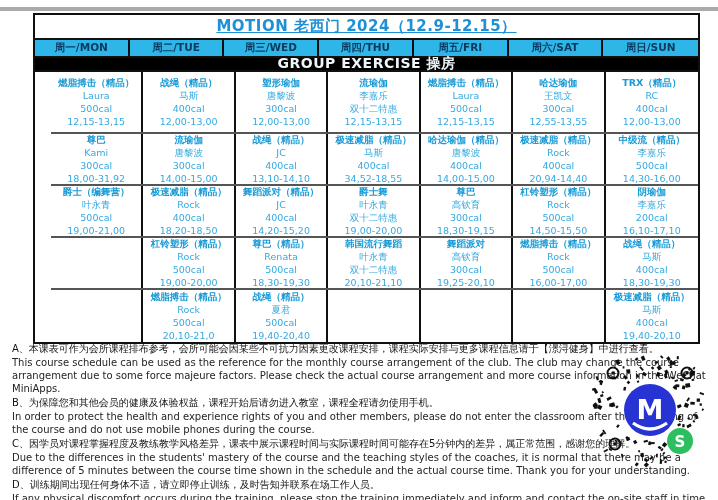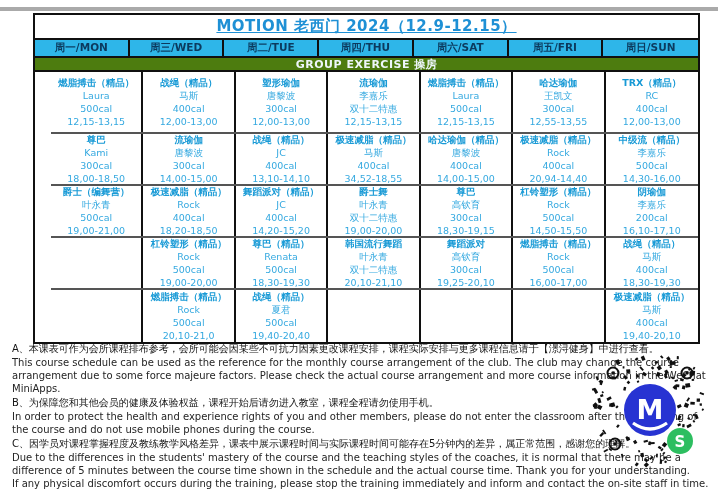--- a/index.html
+++ b/index.html
@@ -13,21 +13,21 @@
   .sched { position:absolute; left:33px; top:13px; width:667px; border:2px solid #101010; background:#fff; }
   .title-row { height:25px; display:flex; align-items:center; justify-content:center;
                border-bottom:2px solid #101010; background:#fff; }
   .title-text { color:#1e90d5; font-size:15px; font-weight:bold; text-decoration:underline; letter-spacing:.5px; white-space:nowrap; }
 
   .day-row { display:grid; grid-template-columns:repeat(7,1fr); background:#2eb6e9; border-bottom:2px solid #101010; }
   .day-cell { height:16px; display:flex; align-items:center; justify-content:center;
               font-size:10.5px; font-weight:bold; color:#0c3a5e; border-right:2px solid #101010; white-space:nowrap; }
   .day-cell:last-child { border-right:none; }
 
-  .section-row { height:14px; background:#4d7c0f; color:#eef6fa; font-size:11px; font-weight:bold;
+  .section-row { height:14px; background:#000000; color:#eef6fa; font-size:14px; font-weight:bold;
                  display:flex; align-items:center; justify-content:center; border-bottom:2px solid #101010; letter-spacing:.5px; }
 
   .class-row { display:grid; grid-template-columns:repeat(7,1fr); border-bottom:2px solid #555; height:52px;margin-left:16px; }
   .class-row.first { height:62px; }
   .class-row:last-child { border-bottom:none; }
   .class-cell { border-right:2px solid #101010; display:flex; flex-direction:column;
                 align-items:center; justify-content:center; overflow:hidden; }
   .class-cell:last-child { border-right:none; }
   .c-name { font-size:9.5px; font-weight:bold; color:#189ad6; line-height:13px; white-space:nowrap; }
   .c-line { font-size:9.5px; color:#35a9e0; line-height:13px; white-space:nowrap; }
@@ -46,25 +46,25 @@
 <div class="page">
 
   <div class="top-strip"></div>
 
   <div class="sched">
     <div class="title-row">
       <span class="title-text">MOTION 老西门 2024（12.9-12.15）</span>
     </div>
     <div class="day-row">
         <div class="day-cell">周一/MON</div>
+        <div class="day-cell">周二/TUE</div>
         <div class="day-cell">周三/WED</div>
-        <div class="day-cell">周二/TUE</div>
         <div class="day-cell">周四/THU</div>
+        <div class="day-cell">周五/FRI</div>
         <div class="day-cell">周六/SAT</div>
-        <div class="day-cell">周五/FRI</div>
         <div class="day-cell">周日/SUN</div>
       </div>
     <div class="section-row">GROUP EXERCISE 操房</div>
     <div>
         <div class="class-row first">
           <div class="class-cell">
             <div class="c-name">燃脂搏击（精品）</div>
             <div class="c-line">Laura</div>
             <div class="c-line">500cal</div>
             <div class="c-line">12,15-13,15</div>
@@ -104,21 +104,21 @@
             <div class="c-line">RC</div>
             <div class="c-line">400cal</div>
             <div class="c-line">12,00-13,00</div>
           </div>
         </div>
         <div class="class-row">
           <div class="class-cell">
             <div class="c-name">尊巴</div>
             <div class="c-line">Kami</div>
             <div class="c-line">300cal</div>
-            <div class="c-line">18,00-18,50</div>
+            <div class="c-line">18,00-31,92</div>
           </div>
           <div class="class-cell">
             <div class="c-name">流瑜伽</div>
             <div class="c-line">唐黎波</div>
             <div class="c-line">300cal</div>
             <div class="c-line">14,00-15,00</div>
           </div>
           <div class="class-cell">
             <div class="c-name">战绳（精品）</div>
             <div class="c-line">JC</div>
@@ -260,20 +260,21 @@
       </div>
   </div>
 
   <div class="notes">
       <div class="note-cn">A、本课表可作为会所课程排布参考，会所可能会因某些不可抗力因素更改课程安排，课程实际安排与更多课程信息请于【澋浔健身】中进行查看。</div>
       <div class="note-en">This course schedule can be used as the reference for the monthly course arrangement of the club. The club may change the course arrangement due to some force majeure factors. Please check the actual course arrangement and more course information in the WeChat MiniApps.</div>
       <div class="note-cn">B、为保障您和其他会员的健康及体验权益，课程开始后请勿进入教室，课程全程请勿使用手机。</div>
       <div class="note-en">In order to protect the health and experience rights of you and other members, please do not enter the classroom after the beginning of the course and do not use mobile phones during the course.</div>
       <div class="note-cn">C、因学员对课程掌握程度及教练教学风格差异，课表中展示课程时间与实际课程时间可能存在5分钟内的差异，属正常范围，感谢您的理解。</div>
       <div class="note-en">Due to the differences in the students' mastery of the course and the teaching styles of the coaches, it is normal that there may be a difference of 5 minutes between the course time shown in the schedule and the actual course time. Thank you for your understanding.</div>
+      <div class="note-cn">D、训练期间出现任何身体不适，请立即停止训练，及时告知并联系在场工作人员。</div>
       <div class="note-en">If any physical discomfort occurs during the training, please stop the training immediately and inform and contact the on-site staff in time.</div>
     </div>
 
   <div class="qr-wrap">
     <svg id="qr-svg" width="124" height="124" viewBox="0 0 124 124">
       <g id="qr-dots">
           <rect x="113.7777031923586" y="60.8" width="1.6851349712327648" height="2.0422773146459803" fill="#101010" transform="rotate(36.285445316461846 114.9777031923586 62)"></rect>
           <rect x="47.584133444483804" y="9.530817818518084" width="3.1622806195824524" height="2.145747880026738" fill="#101010" transform="rotate(141.22077756335784 48.78413344448381 10.730817818518084)"></rect>
           <rect x="96.76099094323608" y="54.93472922943454" width="4.062727749671649" height="4.1488658315956854" fill="#101010" transform="rotate(22.803673514990805 97.96099094323608 56.13472922943454)"></rect>
           <rect x="76.15378404188235" y="108.13564062148262" width="3.39450991867343" height="1.9612892632851073" fill="#101010" transform="rotate(159.5770620753683 77.35378404188235 109.33564062148263)"></rect>

